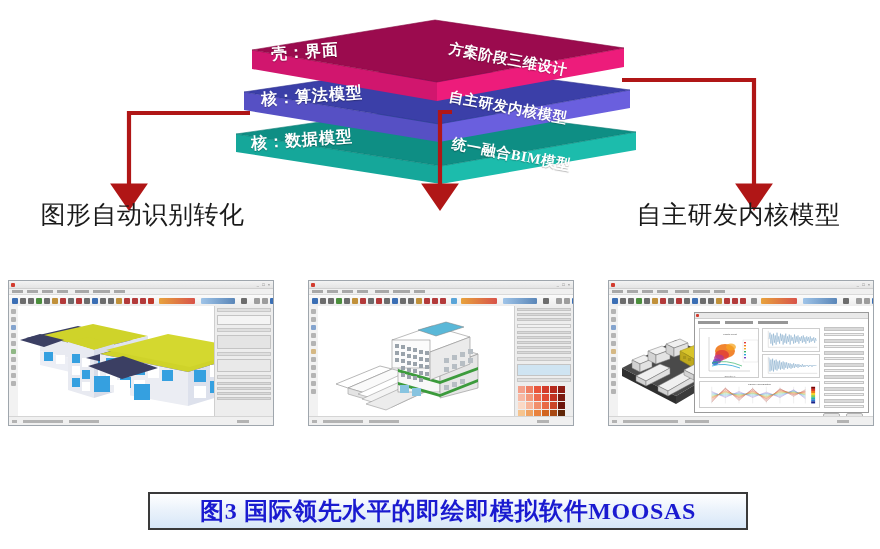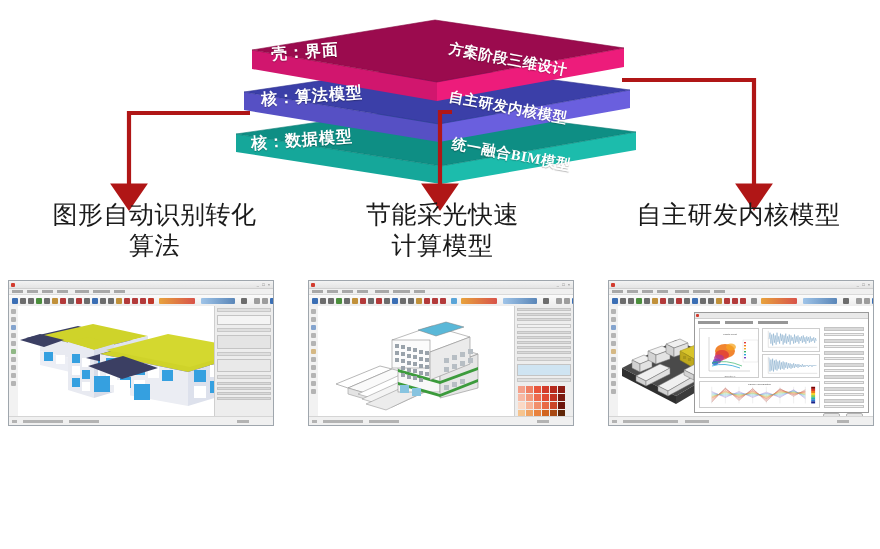--- a/index.html
+++ b/index.html
@@ -32,21 +32,21 @@
 
   
   .arrows{position:absolute;left:0;top:0;width:880px;height:230px;pointer-events:none;}
 
   
   .cap{
     position:absolute;text-align:center;color:#1a1a1a;
     font-family:"Liberation Serif","DejaVu Serif",serif;
     font-size:25px;line-height:1.24;letter-spacing:.5px;
   }
-  .cap.c1{left:12px;top:199px;width:285px;}
+  .cap.c1{left:0px;top:199px;width:285px;}
   .cap.c2{left:300px;top:199px;width:285px;}
   .cap.c3{left:597px;top:199px;width:283px;}
 
   
   .shot{
     position:absolute;top:280px;width:266px;height:146px;
     background:#ffffff;border:1px solid #9fa6ad;box-sizing:border-box;
     overflow:hidden;
   }
   .shot.s1{left:8px;}
@@ -160,25 +160,20 @@
 
     <path d="M 250,113 L 129,113 L 129,188" fill="none" stroke="#B01616" stroke-width="4.2" stroke-linejoin="miter" marker-end="url(#ah)"></path>
 
     <path d="M 452,112 L 440,112 L 440,188" fill="none" stroke="#B01616" stroke-width="4.2" stroke-linejoin="miter" marker-end="url(#ah)"></path>
 
     <path d="M 622,80 L 754,80 L 754,188" fill="none" stroke="#B01616" stroke-width="4.2" stroke-linejoin="miter" marker-end="url(#ah)"></path>
   </svg>
 
   <div class="cap c1">
     <div>图形自动识别转化</div>
-    <div>算法</div>
-  </div>
-  <div class="cap c2">
-    <div>节能采光快速</div>
-    <div>计算模型</div>
   </div>
   <div class="cap c3">
     <div>自主研发内核模型</div>
   </div>
 
   <div class="shot s1">
     <div class="sh-title">
       <span class="dot"></span>
       <span class="wbtns">_ □ ×</span>
     </div>
@@ -721,14 +716,17 @@
       </div>
     </div>
     <div class="sh-status">
       <i style="left:3px;width:5px"></i>
         <i style="left:14px;width:55px"></i>
         <i style="left:76px;width:24px"></i>
       <i style="left:228px;width:12px"></i>
     </div>
   </div>
 
+  <div class="figbox">
+    <span class="figtext">图3  国际领先水平的即绘即模拟软件MOOSAS</span>
+  </div>
 
 </div>
 
 </body></html>

